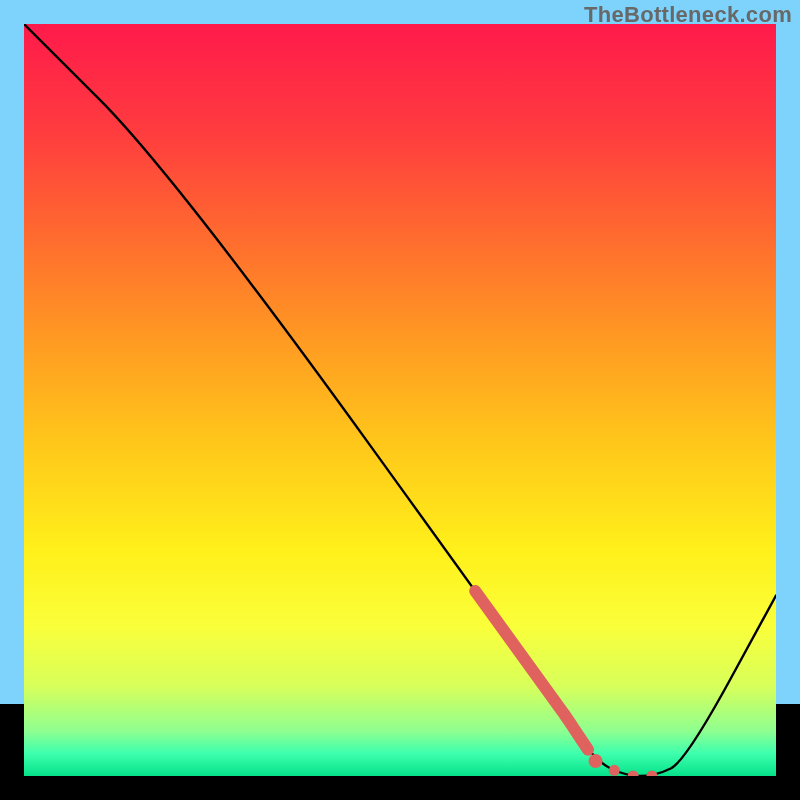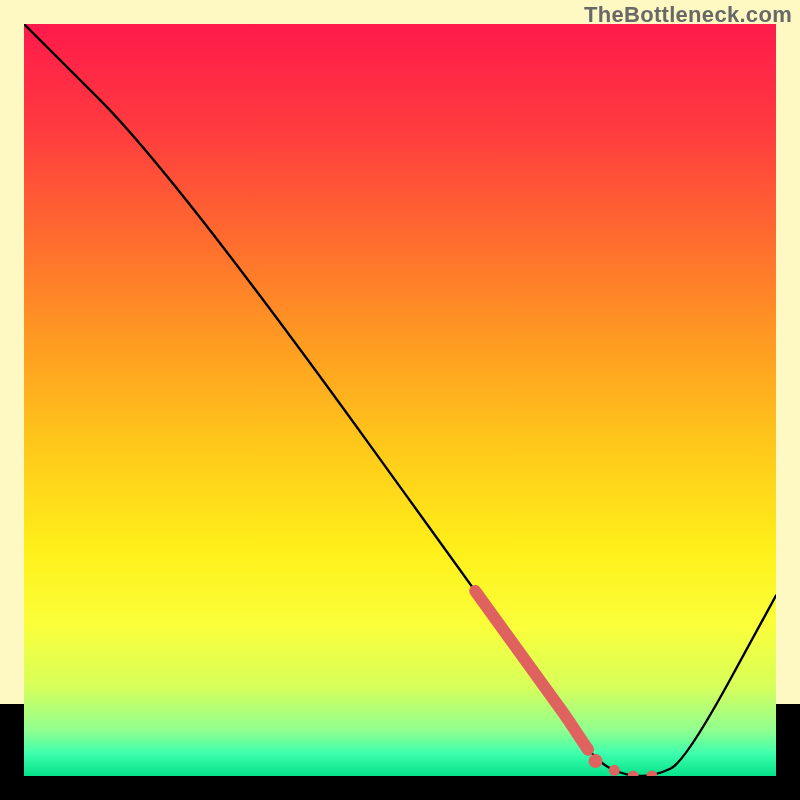--- a/index.html
+++ b/index.html
@@ -8,21 +8,21 @@
     width: 800px;
     height: 800px;
     background: #000;
     overflow: hidden;
     font-family: Arial, Helvetica, sans-serif;
   }
   .outer {
     position: relative;
     width: 800px;
     height: 704px;
-    background: #fef9c3;
+    background: #7dd3fc;
   }
   .watermark {
     position: absolute;
     top: 2px;
     right: 8px;
     color: #686868;
     font-size: 22px;
     font-weight: 600;
     letter-spacing: 0.3px;
     z-index: 5;

